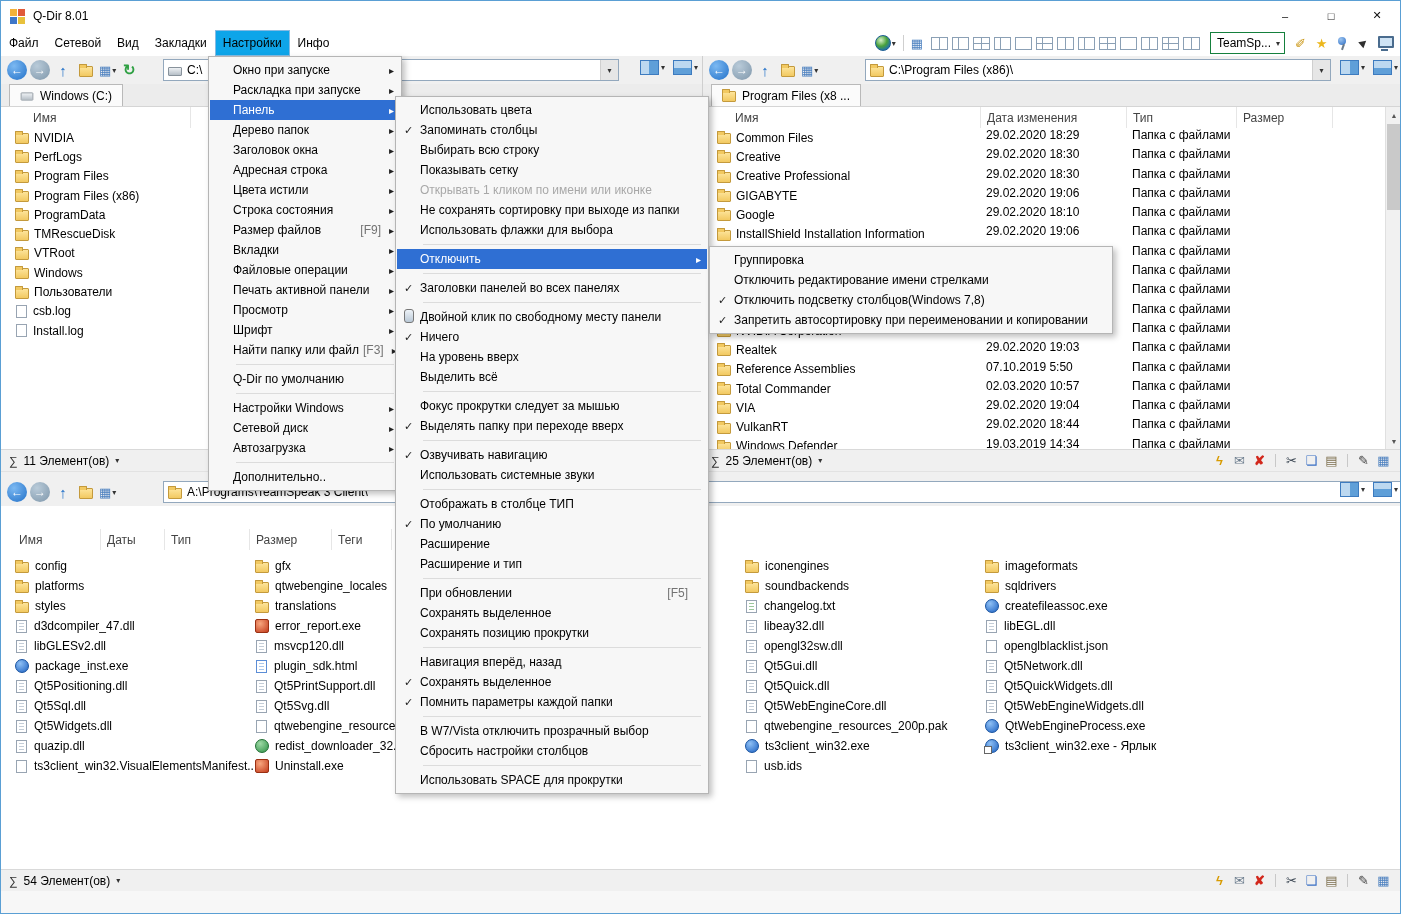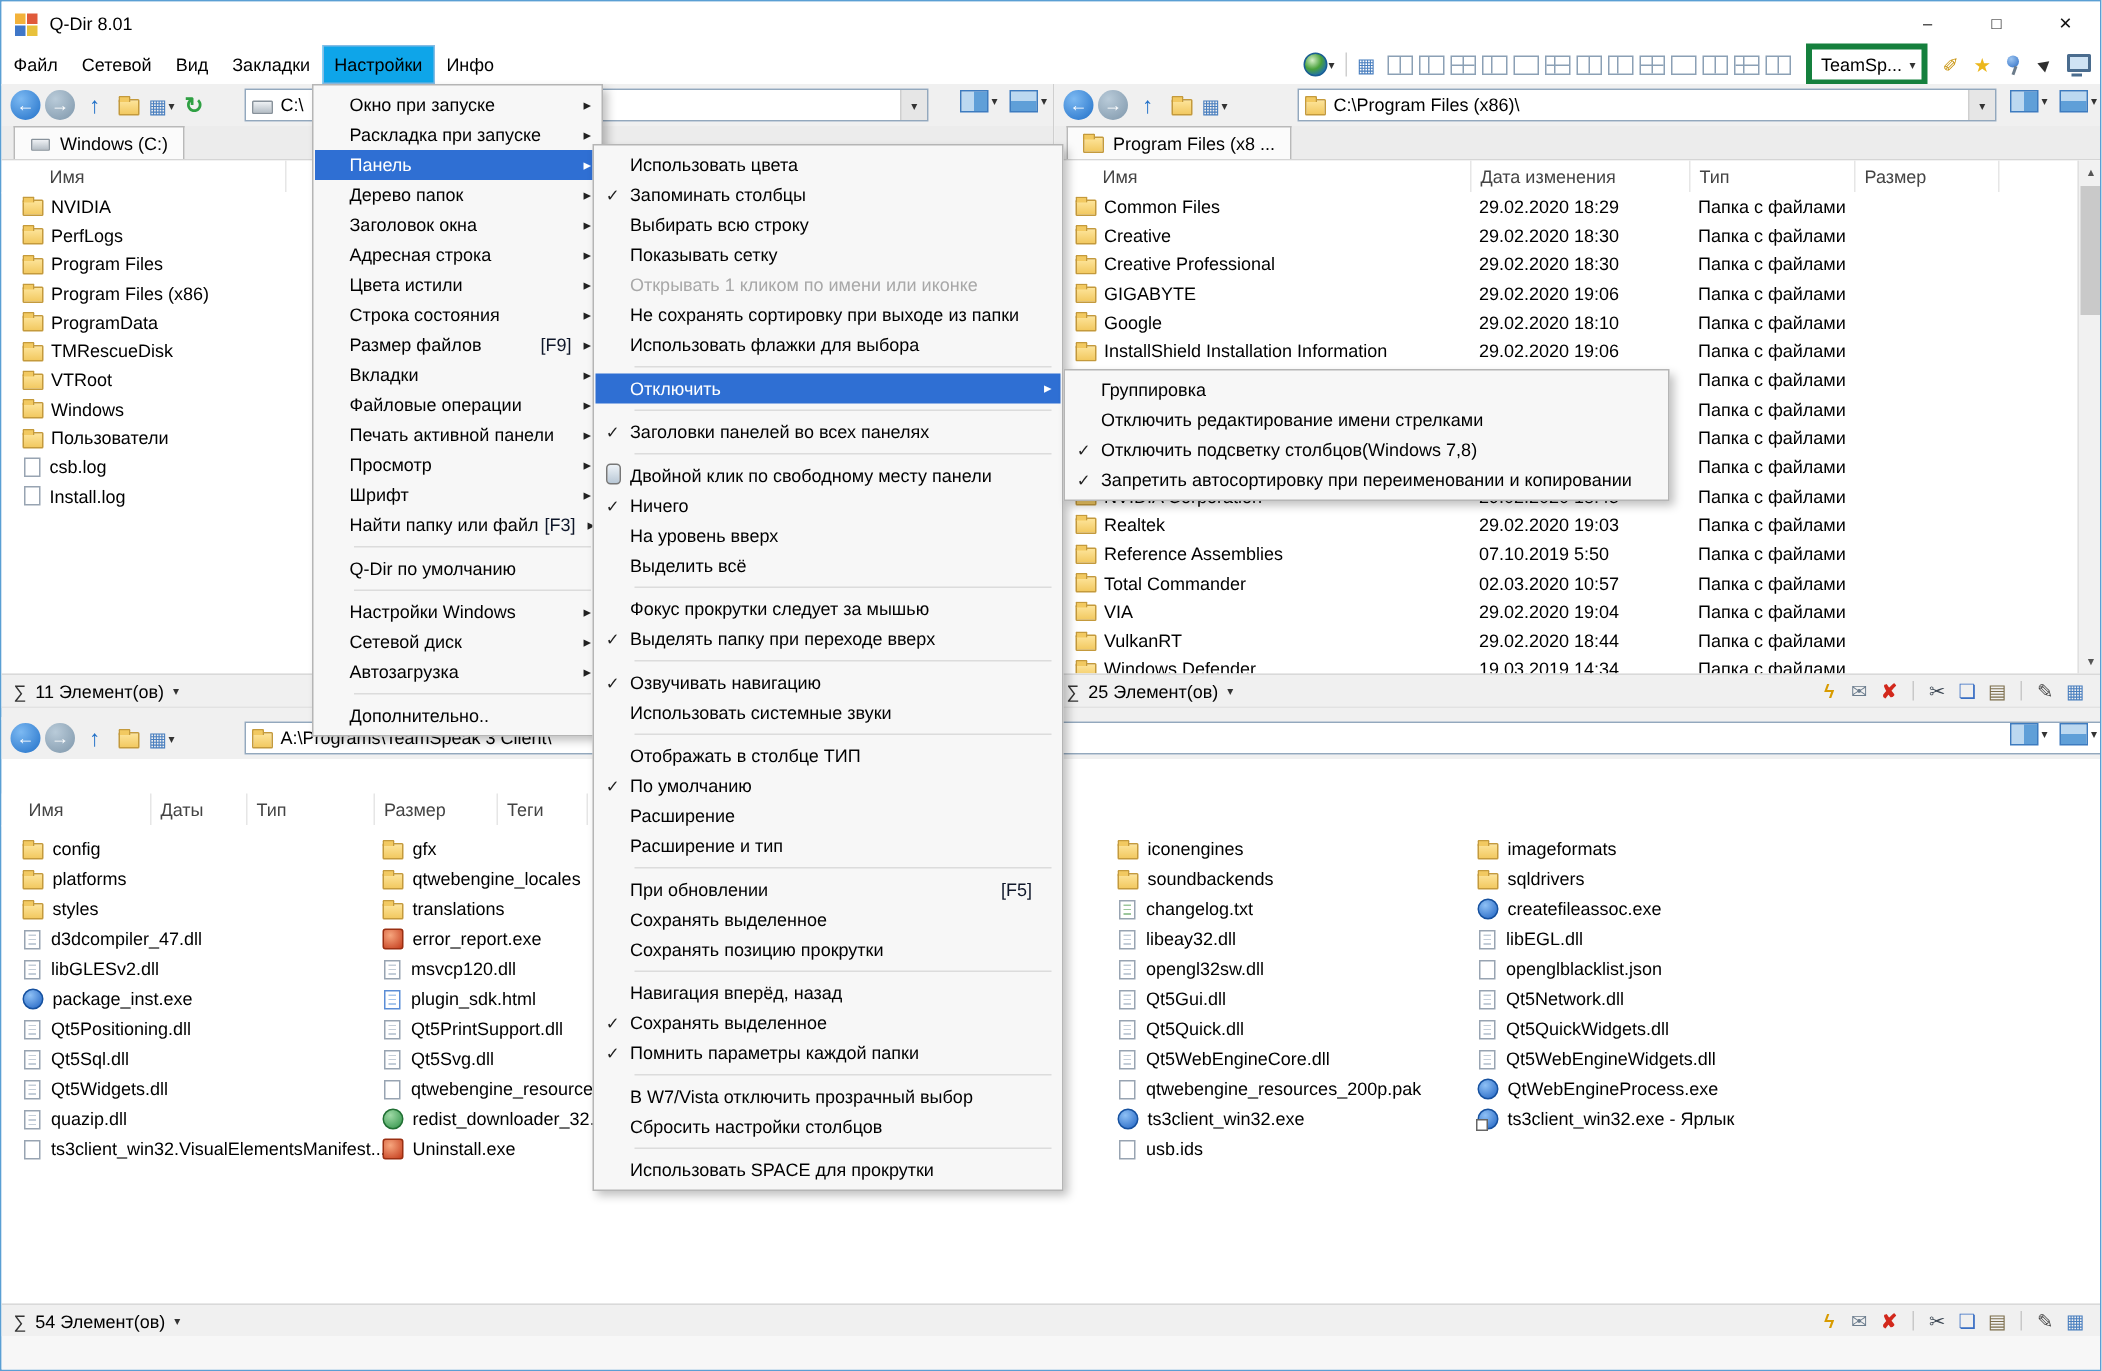--- a/index.html
+++ b/index.html
@@ -23,21 +23,21 @@
   .tbx{display:flex;align-items:center;gap:1px;padding:1px}
   .globe-ball{width:14px;height:14px;border-radius:50%;border:1px solid #1a5d93;background:radial-gradient(circle at 35% 30%,#d6f0c8,#49a13c 45%,#1f6fb0 80%)}
   .gicon{color:#4a7fbf;font-size:13px}
   .dd{font-size:8px;color:#333}
   .pl-row{display:flex;gap:4px;margin:0 4px}
   .pl{width:17px;height:13px;background:#fff;border:1px solid #8ba0b5;position:relative;box-sizing:border-box}
   .pl::before{content:"";position:absolute;top:0;bottom:0;left:50%;width:1px;background:#8ba0b5}
   .pl:nth-of-type(2n)::before{left:35%}
   .pl:nth-of-type(3n)::after{content:"";position:absolute;left:0;right:0;top:50%;height:1px;background:#8ba0b5}
   .pl:nth-of-type(5n)::before{display:none}
-  .ts-combo{height:20px;border:4px solid #15803d;background:#fff;display:flex;align-items:center;padding:0 4px 0 6px;gap:5px;margin:0 3px}
+  .ts-combo{height:20px;border:1px solid #15803d;background:#fff;display:flex;align-items:center;padding:0 4px 0 6px;gap:5px;margin:0 3px}
   .ti-row{display:flex;gap:2px}
   .ti{width:19px;height:18px;position:relative;display:flex;align-items:center;justify-content:center}
   .ti.i-wand::before{content:"✐";color:#c8920a;font-size:13px}
   .ti.i-star::before{content:"★";color:#ecb71c;font-size:13px}
   .ti.i-pin::before{content:"";width:8px;height:8px;border-radius:50%;background:radial-gradient(circle at 35% 30%,#9cc4f0,#2b6cc4);position:absolute;top:3px;left:5px}
   .ti.i-pin::after{content:"";position:absolute;width:2px;height:6px;background:#6b7b8a;left:9px;top:10px;transform:rotate(20deg)}
   .ti.i-cursor::before{content:"";width:0;height:0;border-left:7px solid #2f2f2f;border-top:4px solid transparent;border-bottom:4px solid transparent;transform:rotate(-40deg)}
   .ti.i-monitor::before{content:"";position:absolute;top:2px;left:3px;width:12px;height:8px;border:2px solid #4a6c8e;background:#cfe3f4;border-radius:1px}
   .ti.i-monitor::after{content:"";position:absolute;bottom:1px;left:6px;width:7px;height:2px;background:#4a6c8e}
 
@@ -70,21 +70,21 @@
   .tab{height:21px;background:#fbfbfb;border:1px solid #b9b9b9;border-bottom:none;display:flex;align-items:center;padding:0 10px;gap:6px;white-space:nowrap}
 
   .phead{position:absolute;left:0;right:0;top:51px;height:21px;background:#fff;border-bottom:1px solid #e3e3e3;display:flex;color:#444}
   .hc{border-right:1px solid #e6e6e6;display:flex;align-items:center;box-sizing:border-box;padding-left:6px;white-space:nowrap}
   .hc.first{padding-left:32px}
   .hc.bfirst{padding-left:18px}
   .hc.rest{flex:1;border-right:none}
 
   .plist{position:absolute;left:0;right:0;top:72px;bottom:22px;background:#fff;overflow:hidden}
   .lrow{display:flex;align-items:center;height:19.3px;padding-left:14px;gap:5px;white-space:nowrap}
-  .trow{display:flex;align-items:center;height:19.3px;white-space:nowrap}
+  .trow{display:flex;height:19.3px;white-space:nowrap}
   .tc-name{width:278px;display:flex;align-items:center;gap:5px;padding-left:14px;box-sizing:border-box;overflow:hidden}
   .tc-date{width:146px;padding-left:5px;box-sizing:border-box}
   .tc-type{width:110px;padding-left:5px;box-sizing:border-box}
   .tc-size{width:96px;box-sizing:border-box}
   .bcol{position:absolute;top:6px;width:238px}
   .brow{display:flex;align-items:center;height:20px;gap:6px;white-space:nowrap}
 
   .pstatus{position:absolute;left:0;right:0;bottom:0;height:22px;background:#f0f0f0;border-top:1px solid #d9d9d9;display:flex;align-items:center;padding:0 8px;gap:6px;box-sizing:border-box}
   .sig{color:#333}
   .sright{margin-left:auto;display:flex;align-items:center;gap:3px;padding-right:2px}
@@ -123,21 +123,21 @@
   .i-drive.sm{transform:scale(.9)}
 
   
   .menu{position:absolute;background:#f7f7f7;border:1px solid #b5b5b5;box-shadow:3px 3px 6px rgba(0,0,0,.25);padding:3px 1px;box-sizing:border-box}
   #menu-settings{left:207px;top:55px;width:194px;z-index:50}
   #menu-panel{left:394px;top:95px;width:314px;z-index:51}
   #menu-disable{left:708px;top:245px;width:404px;z-index:52}
   .mi{display:flex;align-items:center;height:20px;font-size:12px;padding-right:2px}
   .mi-mark{width:23px;text-align:center;flex:none;font-size:11px;color:#222}
   .mi-label{white-space:nowrap}
-  .mi-short{margin-left:auto;padding:0 4px;color:#0f172a}
+  .mi-short{margin-left:auto;padding:0 4px;color:#737373}
   .mi-arrow{width:13px;flex:none;text-align:center;font-size:10px;color:#222}
   .mi.i-sel{background:#2f6fd3;color:#fff}
   .mi.i-sel .mi-arrow,.mi.i-sel .mi-short,.mi.i-sel .mi-mark{color:#fff}
   .mi.i-disabled .mi-label{color:#a8a8a8}
   .menu .mi.i-sep{height:9px}
   .menu .mi.i-sep::before{content:"";height:1px;background:#dcdcdc;flex:1;margin:0 4px 0 26px}
   .mi.i-mouse .mi-mark::before{content:"";display:inline-block;width:8px;height:12px;border:1px solid #777;border-radius:3px;background:linear-gradient(#eef3f8,#b9c8d6)}
 </style>
 </head>
 <body>

